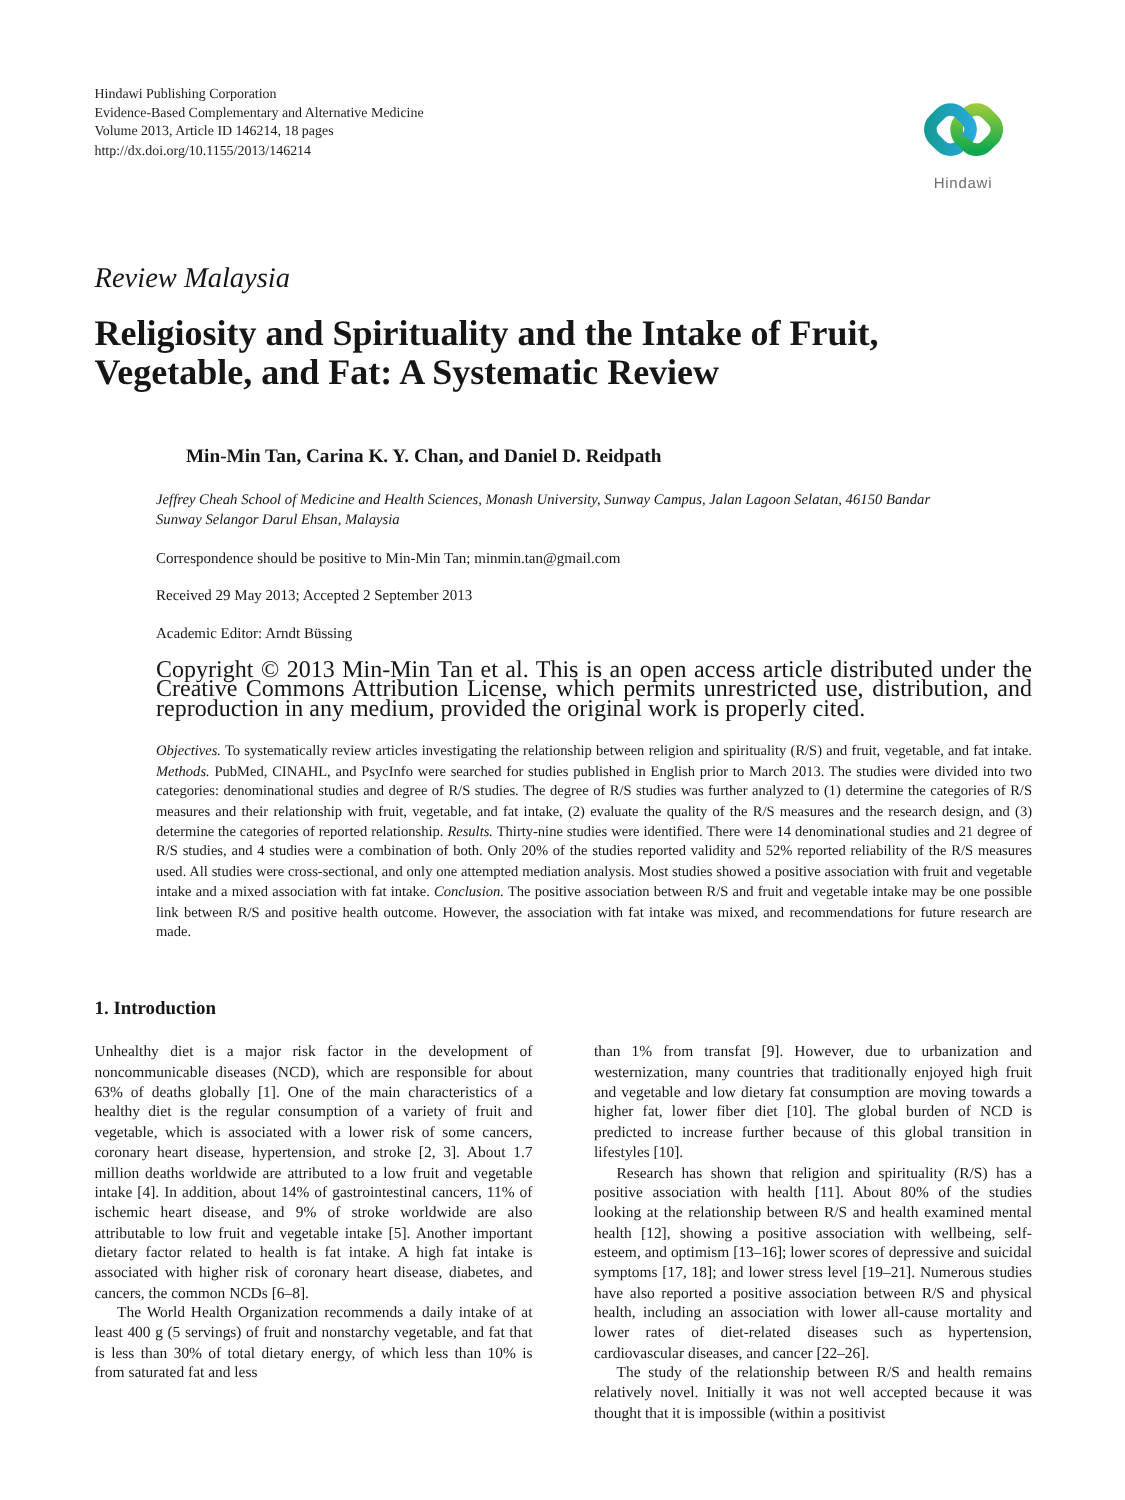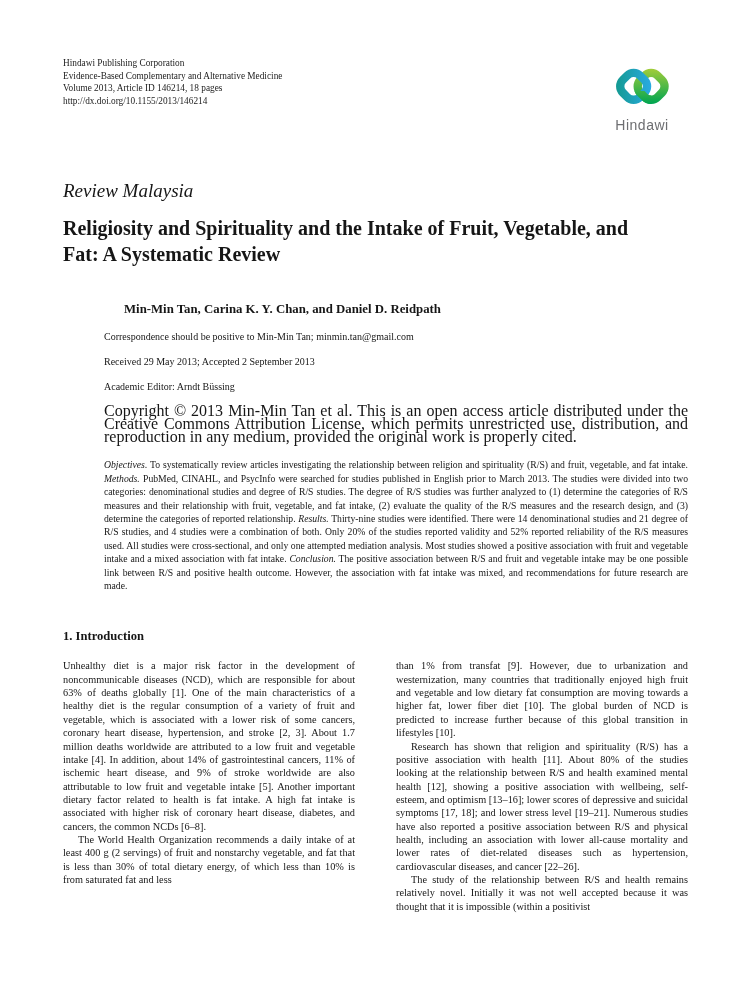--- a/index.html
+++ b/index.html
@@ -13,25 +13,25 @@
     overflow: hidden;
     box-sizing: border-box;
     padding: 57px 62px 0 63px;
   }
   
   .header-row { display: flex; justify-content: space-between; align-items: flex-start; }
   .pub-block { font-size: 9.3px; line-height: 12.6px; color: #1c1c1c; }
   .logo-block { width: 92px; display: flex; flex-direction: column; align-items: center; margin-top: 2px; }
   .logo-word {
     font-family: "Liberation Sans", sans-serif;
-    color: #6d6e71; font-size: 14px; letter-spacing: 0.5px; margin-top: 1px;
+    color: #6d6e71; font-size: 10px; letter-spacing: 0.5px; margin-top: 1px;
   }
   
   .review-article { font-style: italic; font-size: 19px; margin-top: 47px; }
-  .article-title { font-weight: bold; font-size: 20px; line-height: 26px; margin-top: 13px; width: 600px; }
+  .article-title { font-weight: bold; font-size: 24px; line-height: 26px; margin-top: 13px; width: 600px; }
   
   .front { margin-left: 41px; margin-right: 0; }
   .authors { font-weight: bold; font-size: 12.8px; margin-top: 35px; margin-left: 20px; }
   .affiliation { font-style: italic; font-size: 9.8px; line-height: 13px; margin-top: 15px; width: 522px; }
   .meta-line { font-size: 10px; margin-top: 14px; }
   .copyright { font-size: 16px; line-height: 12.8px; margin-top: 13px; text-align: justify; }
   .abstract { font-size: 9.7px; line-height: 13.4px; margin-top: 15px; text-align: justify; }
   .abstract .lead { font-style: italic; }
   
   .section-heading { font-weight: bold; font-size: 12.6px; margin-top: 37px; }
@@ -78,35 +78,36 @@
       </svg>
       <div class="logo-word">Hindawi</div>
     </div>
   </div>
 
   <div class="review-article">Review Malaysia</div>
   <div class="article-title">Religiosity and Spirituality and the Intake of Fruit, Vegetable, and Fat: A Systematic Review</div>
 
   <div class="front">
     <div class="authors">Min-Min Tan, Carina K. Y. Chan, and Daniel D. Reidpath</div>
+    <div class="affiliation">Jeffrey Cheah School of Medicine and Health Sciences, Monash University, Sunway Campus, Jalan Lagoon Selatan, 46150 Bandar Sunway Selangor Darul Ehsan, Malaysia</div>
     <div class="meta-line">Correspondence should be positive to Min-Min Tan; minmin.tan@gmail.com</div>
     <div class="meta-line">Received 29 May 2013; Accepted 2 September 2013</div>
     <div class="meta-line">Academic Editor: Arndt Büssing</div>
     <div class="copyright">Copyright © 2013 Min-Min Tan et al. This is an open access article distributed under the Creative Commons Attribution License, which permits unrestricted use, distribution, and reproduction in any medium, provided the original work is properly cited.</div>
 
     <div class="abstract">
       <span class="lead">Objectives.</span><span> To systematically review articles investigating the relationship between religion and spirituality (R/S) and fruit, vegetable, and fat intake. </span><span class="lead">Methods.</span><span> PubMed, CINAHL, and PsycInfo were searched for studies published in English prior to March 2013. The studies were divided into two categories: denominational studies and degree of R/S studies. The degree of R/S studies was further analyzed to (1) determine the categories of R/S measures and their relationship with fruit, vegetable, and fat intake, (2) evaluate the quality of the R/S measures and the research design, and (3) determine the categories of reported relationship. </span><span class="lead">Results.</span><span> Thirty-nine studies were identified. There were 14 denominational studies and 21 degree of R/S studies, and 4 studies were a combination of both. Only 20% of the studies reported validity and 52% reported reliability of the R/S measures used. All studies were cross-sectional, and only one attempted mediation analysis. Most studies showed a positive association with fruit and vegetable intake and a mixed association with fat intake. </span><span class="lead">Conclusion.</span><span> The positive association between R/S and fruit and vegetable intake may be one possible link between R/S and positive health outcome. However, the association with fat intake was mixed, and recommendations for future research are made.</span>
     </div>
   </div>
 
   <div class="section-heading">1. Introduction</div>
   <div class="columns">
     <div class="col">
         <p>Unhealthy diet is a major risk factor in the development of noncommunicable diseases (NCD), which are responsible for about 63% of deaths globally [1]. One of the main characteristics of a healthy diet is the regular consumption of a variety of fruit and vegetable, which is associated with a lower risk of some cancers, coronary heart disease, hypertension, and stroke [2, 3]. About 1.7 million deaths worldwide are attributed to a low fruit and vegetable intake [4]. In addition, about 14% of gastrointestinal cancers, 11% of ischemic heart disease, and 9% of stroke worldwide are also attributable to low fruit and vegetable intake [5]. Another important dietary factor related to health is fat intake. A high fat intake is associated with higher risk of coronary heart disease, diabetes, and cancers, the common NCDs [6–8].</p>
-        <p class="indent">The World Health Organization recommends a daily intake of at least 400 g (2 servings) of fruit and nonstarchy vegetable, and fat that is less than 30% of total dietary energy, of which less than 10% is from saturated fat and less</p>
+        <p class="indent">The World Health Organization recommends a daily intake of at least 400 g (5 servings) of fruit and nonstarchy vegetable, and fat that is less than 30% of total dietary energy, of which less than 10% is from saturated fat and less</p>
       </div>
     <div class="col">
         <p>than 1% from transfat [9]. However, due to urbanization and westernization, many countries that traditionally enjoyed high fruit and vegetable and low dietary fat consumption are moving towards a higher fat, lower fiber diet [10]. The global burden of NCD is predicted to increase further because of this global transition in lifestyles [10].</p>
         <p class="indent">Research has shown that religion and spirituality (R/S) has a positive association with health [11]. About 80% of the studies looking at the relationship between R/S and health examined mental health [12], showing a positive association with wellbeing, self-esteem, and optimism [13–16]; lower scores of depressive and suicidal symptoms [17, 18]; and lower stress level [19–21]. Numerous studies have also reported a positive association between R/S and physical health, including an association with lower all-cause mortality and lower rates of diet-related diseases such as hypertension, cardiovascular diseases, and cancer [22–26].</p>
         <p class="indent">The study of the relationship between R/S and health remains relatively novel. Initially it was not well accepted because it was thought that it is impossible (within a positivist</p>
       </div>
   </div>
 
 </div>
 

